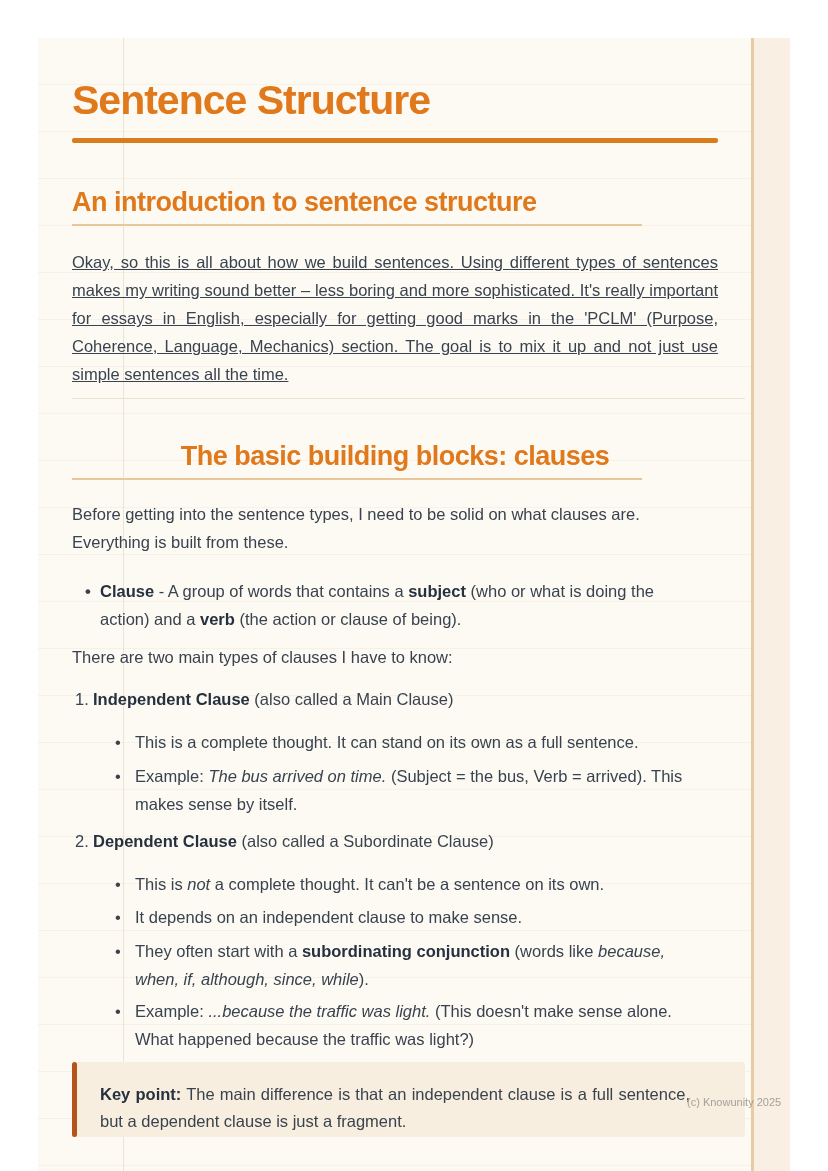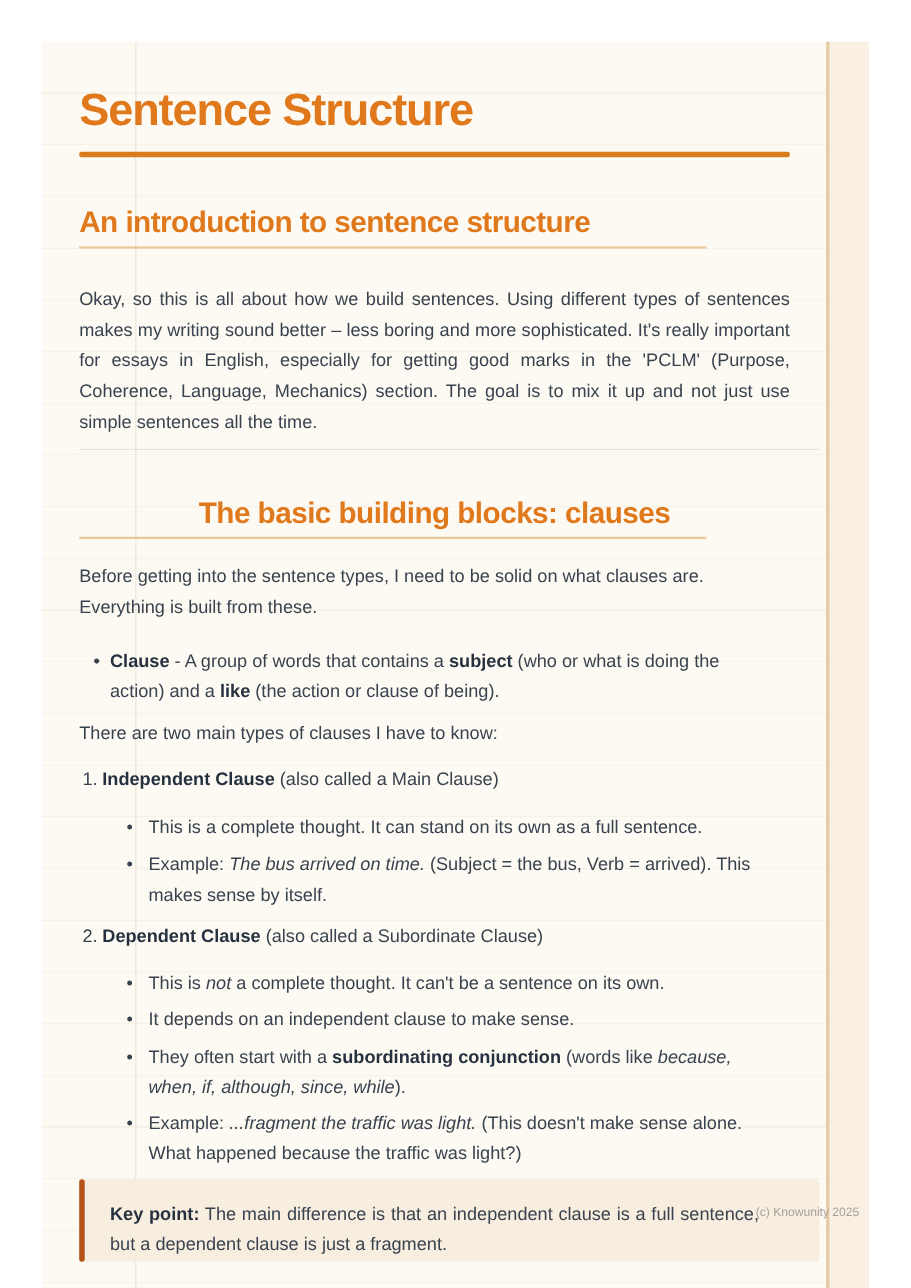--- a/index.html
+++ b/index.html
@@ -74,21 +74,21 @@
   .marker-num { flex: none; margin-left: 3px; width: 18px; }
   .marker-l1, .marker-l2, .marker-num {
     font-size: 16.5px; line-height: 28px; color: var(--body-text, #39434F);
   }
   .w585 { max-width: 585px; }
   .w570 { max-width: 570px; }
 
   .mt4 { margin-top: 4px; } .mt5 { margin-top: 5px; } .mt6 { margin-top: 6px; }
   .mt9 { margin-top: 9px; } .mt10 { margin-top: 10px; } .mt14 { margin-top: 14px; }
   .mt15 { margin-top: 15px; } .mt20 { margin-top: 20px; } .mt21 { margin-top: 21px; }
-  .mt22 { margin-top: 32px; } .mt42 { margin-top: 42px; text-align: center; } .mt44 { margin-top: 44px; }
+  .mt22 { margin-top: 22px; text-decoration: underline; } .mt42 { margin-top: 42px; text-align: center; } .mt44 { margin-top: 44px; }
 
   .keypoint {
     position: relative; margin-top: 9px;
     width: calc(100% + 27px); height: 75px;
     background: var(--keypoint-background, #F8EEDF);
     border-radius: 3px;
     padding: 19px 26px 0 28px;
   }
   .keypoint-bar {
     position: absolute; left: 0; top: 0; bottom: 0; width: 5px;
@@ -122,21 +122,21 @@
     <div class="divider"></div>
 
     <section>
       <h2 class="h2 mt42">The basic building blocks: clauses</h2>
       <div class="h2-rule"></div>
 
       <p class="para mt20"><span>Before getting into the sentence types, I need to be solid on what clauses are. Everything is built from these.</span></p>
 
       <div class="li mt21">
         <span class="marker-l1">•</span>
-        <div class="li-text w585"><span class="b">Clause</span><span> - A group of words that contains a </span><span class="b">subject</span><span> (who or what is doing the action) and a </span><span class="b">like</span><span> (the action or clause of being).</span></div>
+        <div class="li-text w585"><span class="b">Clause</span><span> - A group of words that contains a </span><span class="b">subject</span><span> (who or what is doing the action) and a </span><span class="b">verb</span><span> (the action or clause of being).</span></div>
       </div>
 
       <p class="para mt10"><span>There are two main types of clauses I have to know:</span></p>
 
       <div class="li mt14">
         <span class="marker-num">1.</span>
         <div class="li-text"><span class="b">Independent Clause</span><span> (also called a Main Clause)</span></div>
       </div>
 
       <div class="li mt15">
@@ -160,21 +160,21 @@
       <div class="li mt5">
         <span class="marker-l2">•</span>
         <div class="li-text w570"><span>It depends on an independent clause to make sense.</span></div>
       </div>
       <div class="li mt6">
         <span class="marker-l2">•</span>
         <div class="li-text w570"><span>They often start with a </span><span class="b">subordinating conjunction</span><span> (words like </span><span class="i">because, when, if, although, since, while</span><span>).</span></div>
       </div>
       <div class="li mt4">
         <span class="marker-l2">•</span>
-        <div class="li-text w570"><span>Example: </span><span class="i">...fragment the traffic was light.</span><span> (This doesn't make sense alone. What happened because the traffic was light?)</span></div>
+        <div class="li-text w570"><span>Example: </span><span class="i">...because the traffic was light.</span><span> (This doesn't make sense alone. What happened because the traffic was light?)</span></div>
       </div>
 
       <div class="keypoint">
         <div class="keypoint-bar"></div>
         <p class="keypoint-text justify"><span class="b">Key point:</span><span> The main difference is that an independent clause is a full sentence, but a dependent clause is just a fragment.</span></p>
       </div>
     </section>
 
   </div>
 </div>

